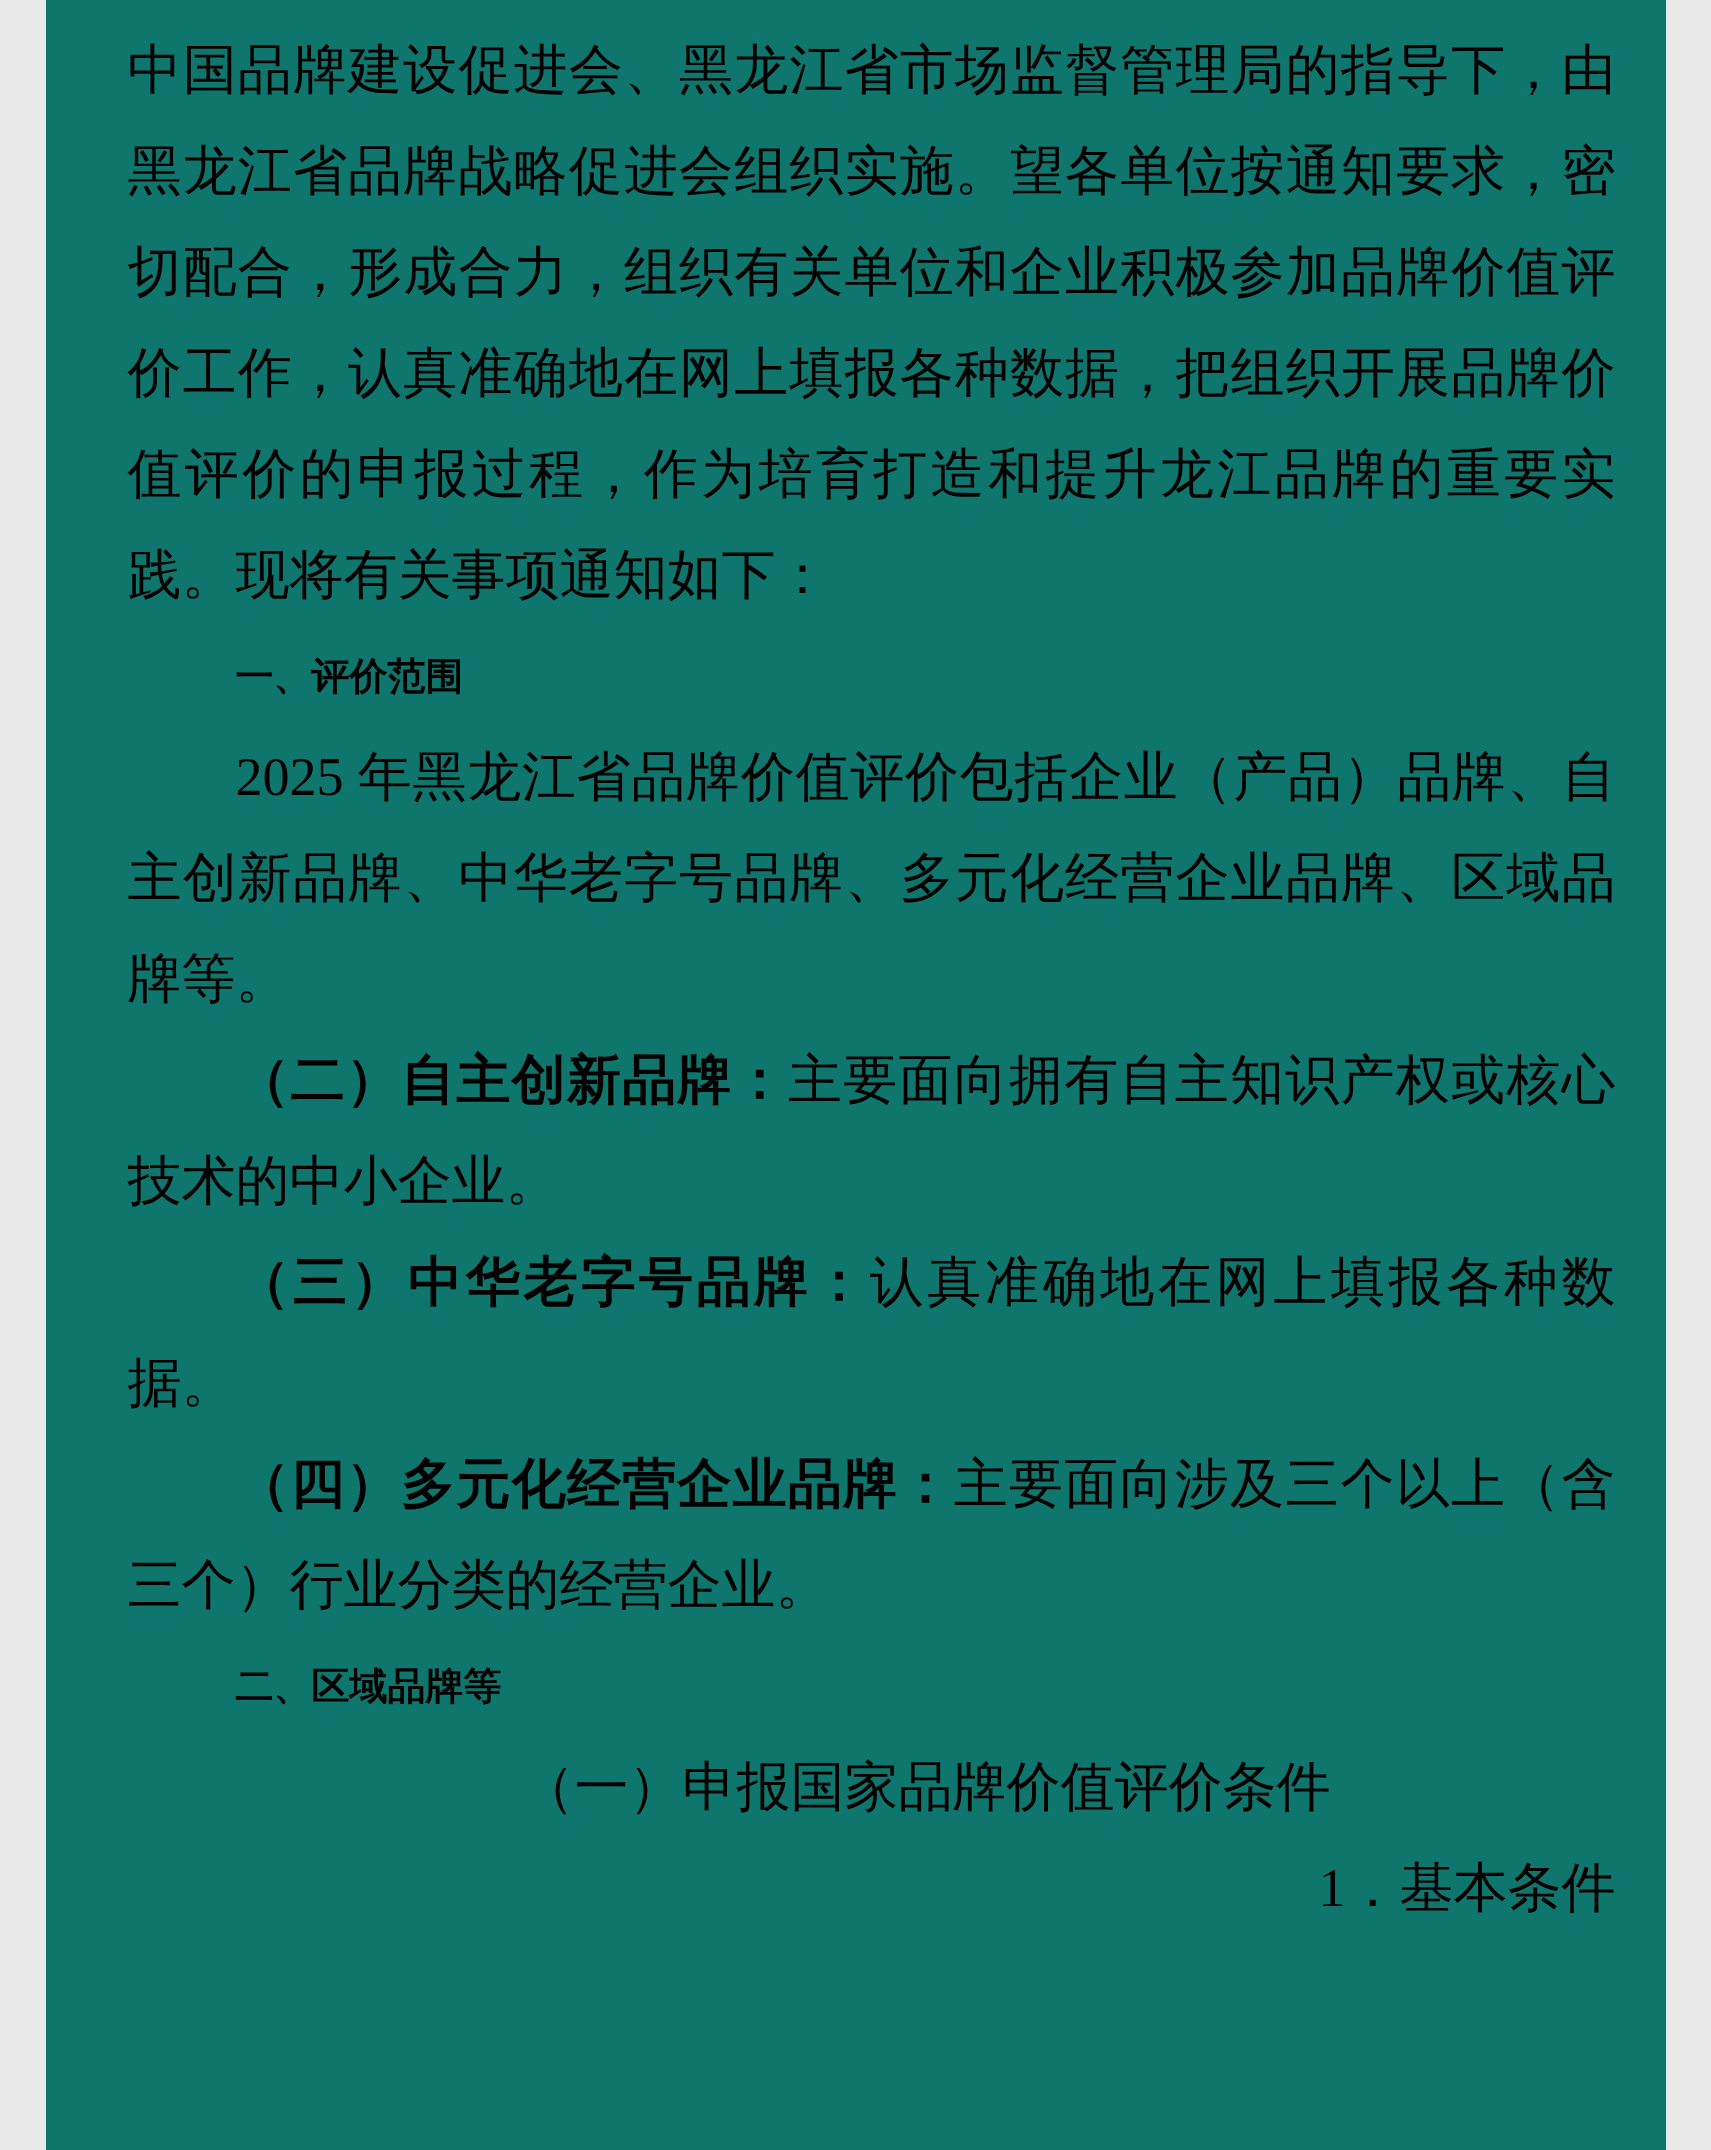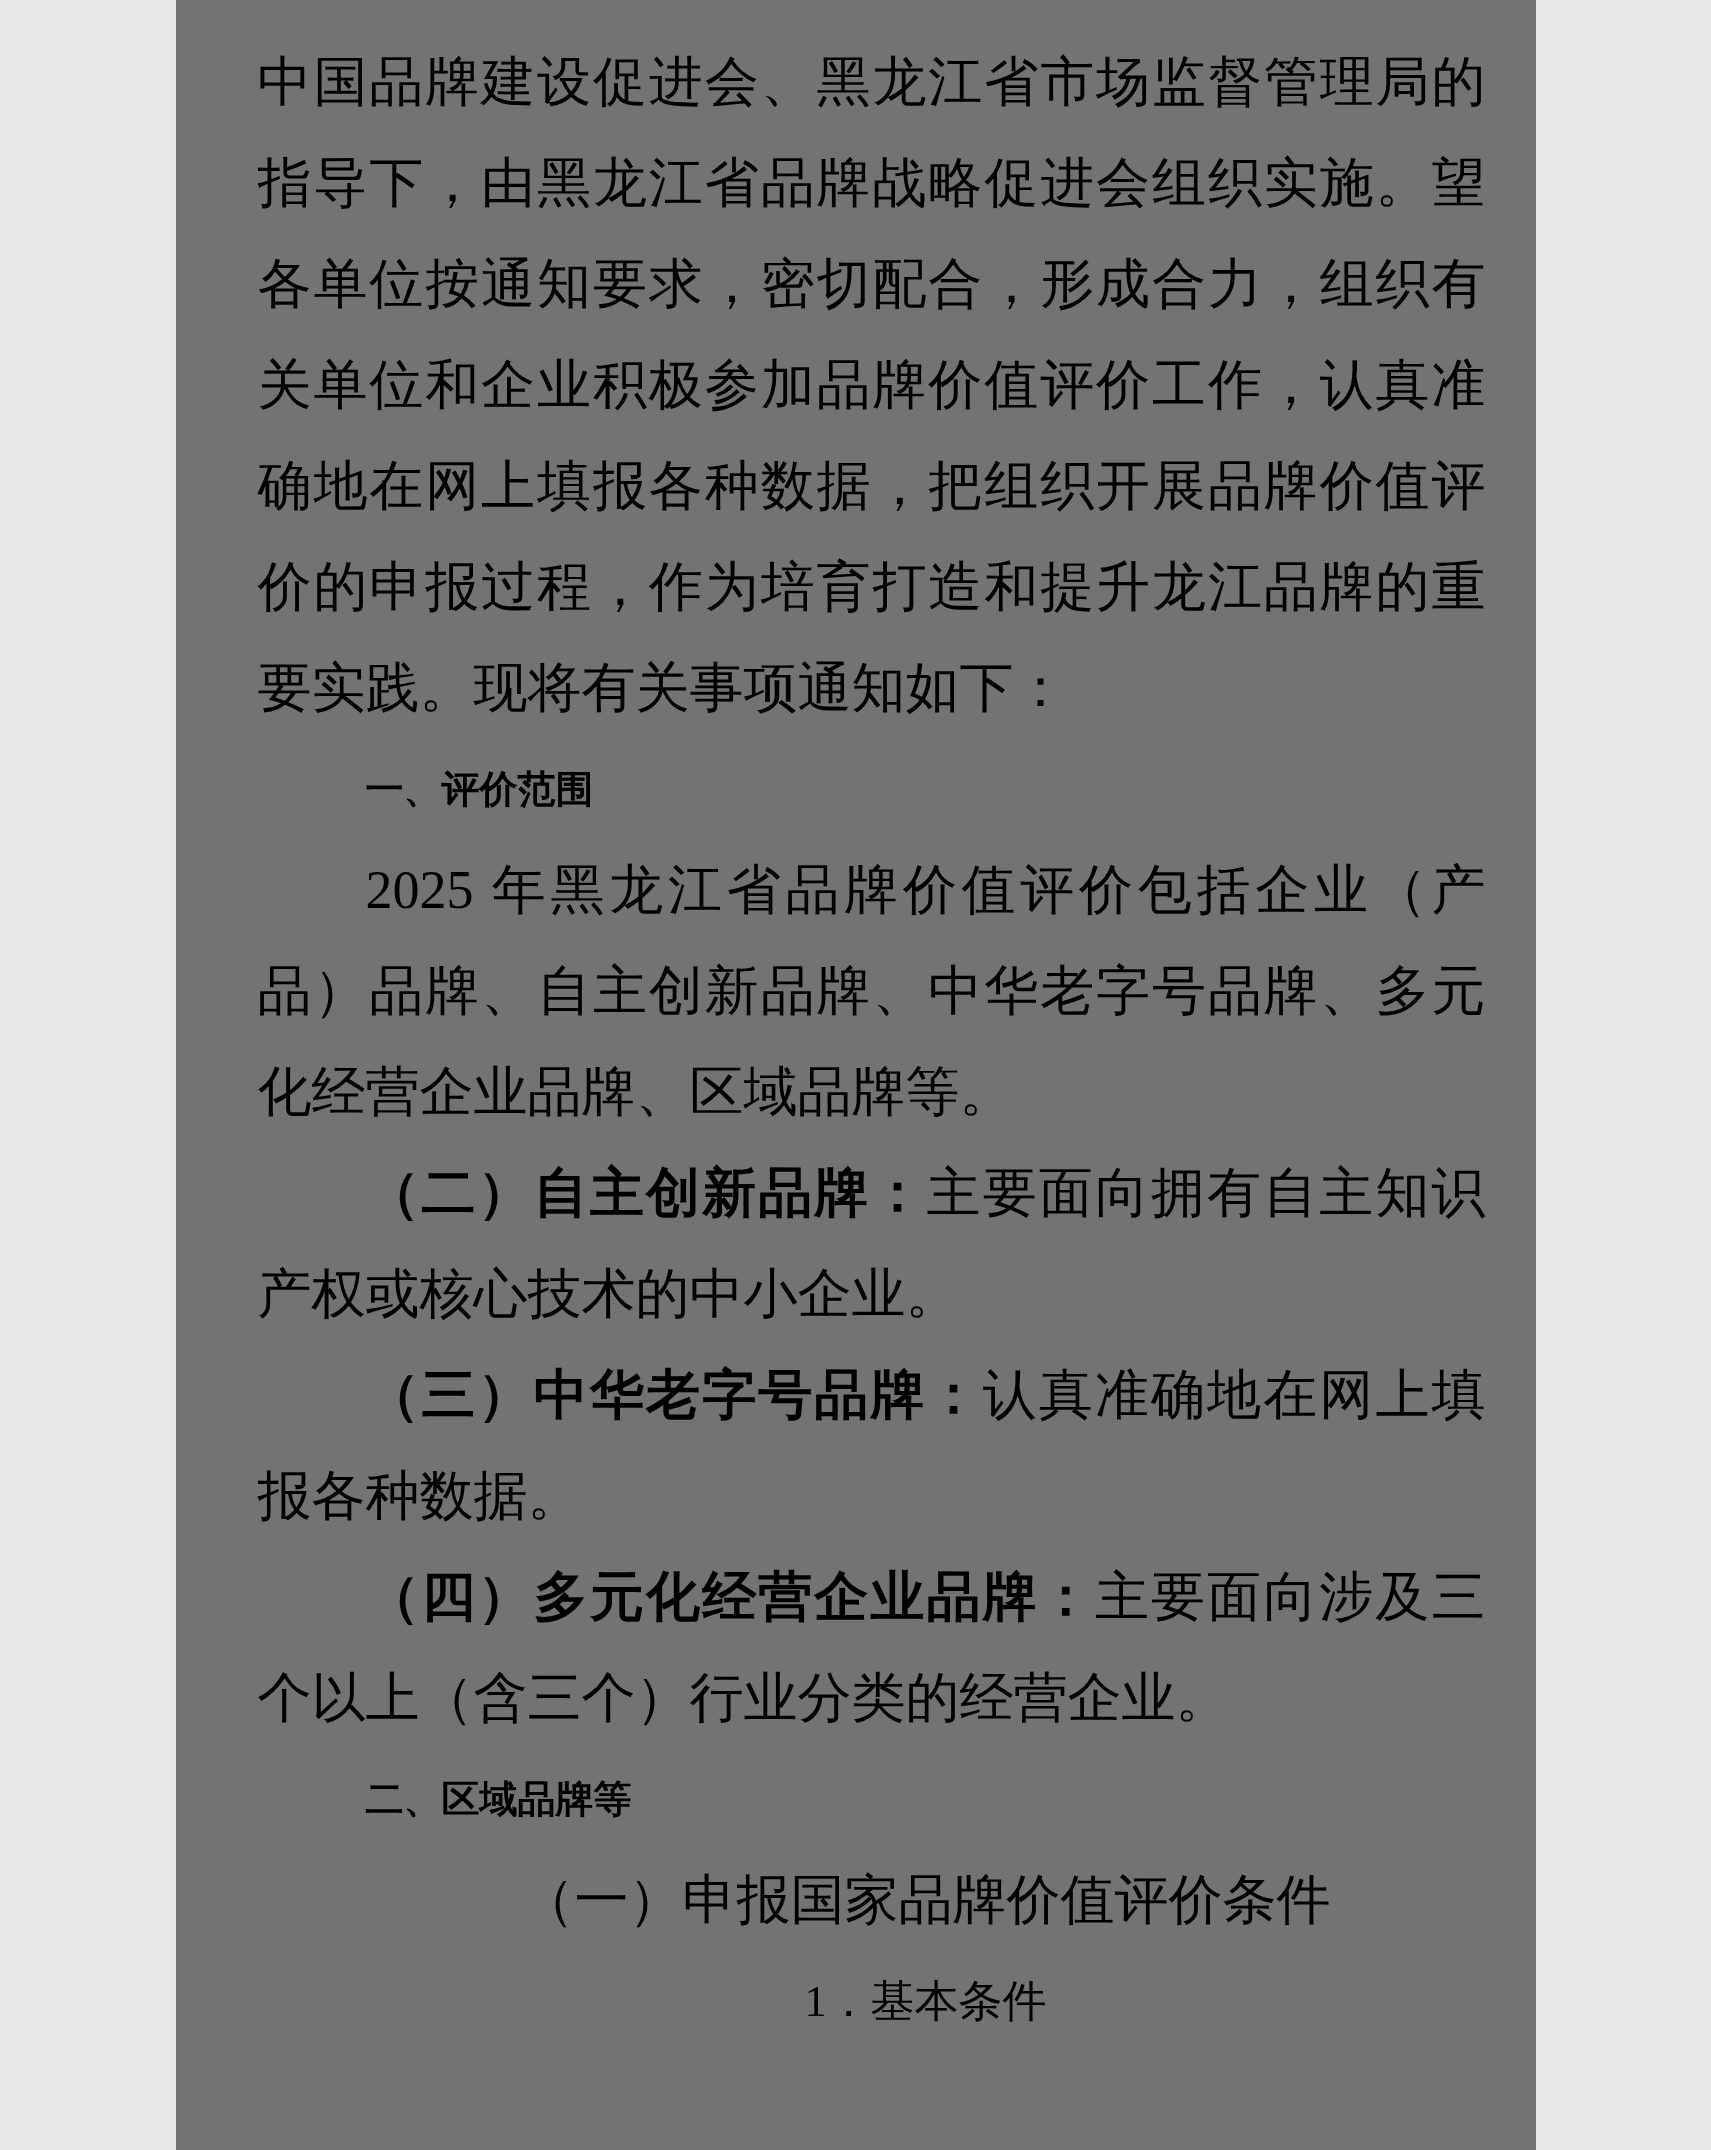--- a/index.html
+++ b/index.html
@@ -2,26 +2,26 @@
 <html style="font-size:10.8px"><head>
 <meta charset="utf-8">
 <style>
   html, body {
     margin: 0;
     padding: 0;
     background: #e8e8e8;
   }
   .page {
     position: relative;
-    width: 1360px;
+    width: 1620px;
     height: 2151px;
     margin: 0 auto;
-    background: #737373;
+    background: #0f766e;
     box-sizing: border-box;
-    padding: 32px 50px 0 82px;
+    padding: 20px 50px 0 82px;
     overflow: hidden;
   }
   .doc {
     width: 100%;
   }
   .para {
     font-family: "Liberation Serif", "DejaVu Serif", serif;
     font-size: 54px;
     line-height: 101px;
     color: #000000;
@@ -41,22 +41,22 @@
     font-size: 38px;
     text-align: left;
   }
   .h2 {
     font-family: "Liberation Serif", "DejaVu Serif", serif;
     font-size: 54px;
     text-align: center;
   }
   .h3 {
     font-family: "Liberation Serif", "DejaVu Serif", serif;
-    font-size: 44px;
-    text-align: center;
+    font-size: 54px;
+    text-align: right;
   }
   .lead {
     font-weight: bold;
   }
 </style>
 </head>
 <body>
 
 <div class="page">
   <div class="doc">

